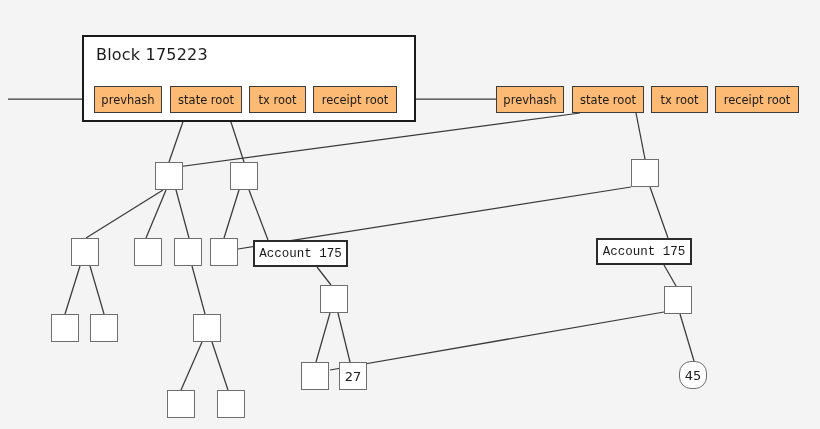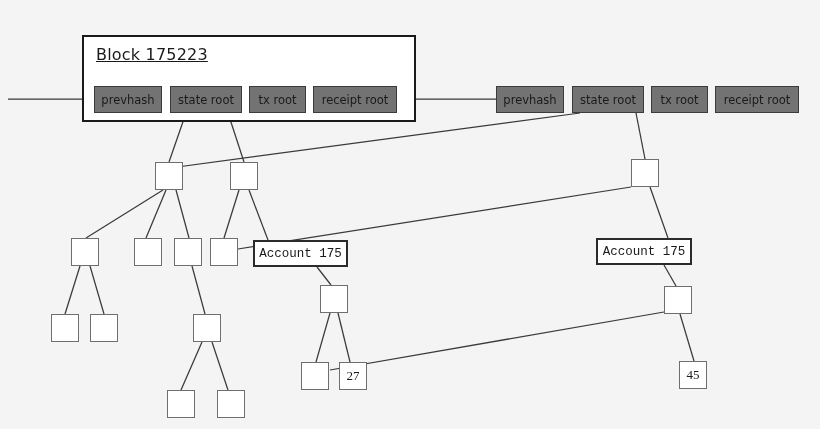--- a/index.html
+++ b/index.html
@@ -22,45 +22,44 @@
     border:2px solid #1a1a1a;
     box-sizing:border-box;
   }
   .block-title{
     position:absolute;
     left:12px;top:8px;
     font-size:16px;
     color:#1a1a1a;
     letter-spacing:0.2px;
     white-space:nowrap;
-    text-decoration:underline;
   }
   .field{
     position:absolute;
-    background:#737373;
+    background:#fdba74;
     border:1.5px solid #3b3b3b;
     box-sizing:border-box;
     display:flex;align-items:center;justify-content:center;
     font-size:11.5px;
     color:#1a1a1a;
     white-space:nowrap;
   }
 
   
   .node{
     position:absolute;
     width:28px;height:28px;
     background:#ffffff;
     border:1.5px solid #6e6e6e;
     box-sizing:border-box;
     display:flex;align-items:center;justify-content:center;
     font-size:13px;
     color:#1a1a1a;
   }
-  .node.value{border-color:#6e6e6e;font-family:Liberation Serif, serif;}
+  .node.value{border-color:#6e6e6e;}
 
   
   .acct{
     position:absolute;
     background:#ffffff;
     border:2px solid #2b2b2b;
     box-sizing:border-box;
     display:flex;align-items:center;justify-content:center;
     font-size:12.5px;
     color:#1a1a1a;
@@ -143,21 +142,21 @@
       <div class="node" style="left: 193px; top: 314px;"></div>
       <div class="node" style="left: 167px; top: 390px;"></div>
       <div class="node" style="left: 217px; top: 390px;"></div>
       <div class="node" style="left: 320px; top: 285px;"></div>
       <div class="node" style="left: 301px; top: 362px;"></div>
       <div class="node value" style="left: 339px; top: 362px;">
         <span>27</span>
       </div>
       <div class="node" style="left: 631px; top: 159px;"></div>
       <div class="node" style="left: 664px; top: 286px;"></div>
-      <div class="node value" style="left: 679px; top: 361px;">
+      <div class="node value" style="left: 679px; top: 361px; border-radius: 12px;">
         <span>45</span>
       </div>
     </div>
 
   <div class="acct" id="acct0" style="left: 253px; top: 240px; width: 95px; height: 27px;">
     <span>Account 175</span>
   </div>
   <div class="acct" id="acct1" style="left: 596px; top: 238px; width: 96px; height: 27px;">
     <span>Account 175</span>
   </div>

